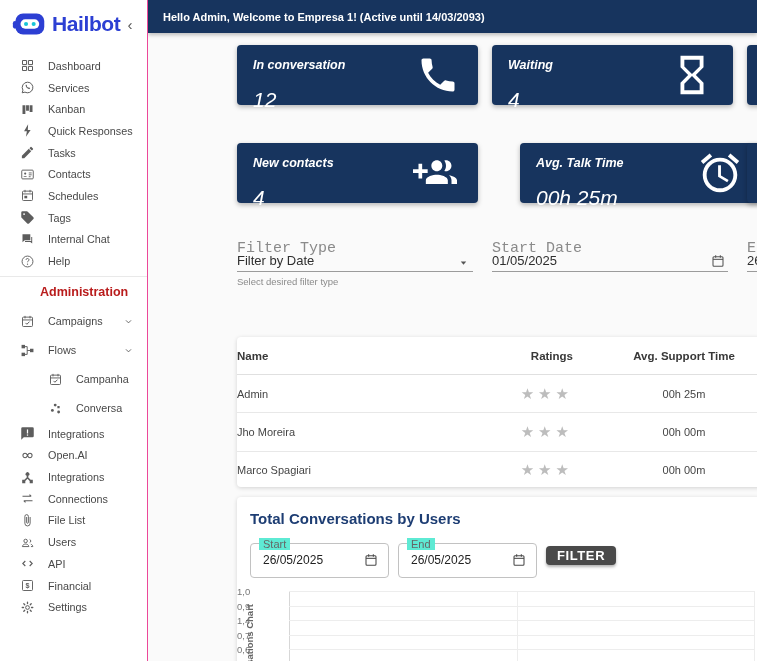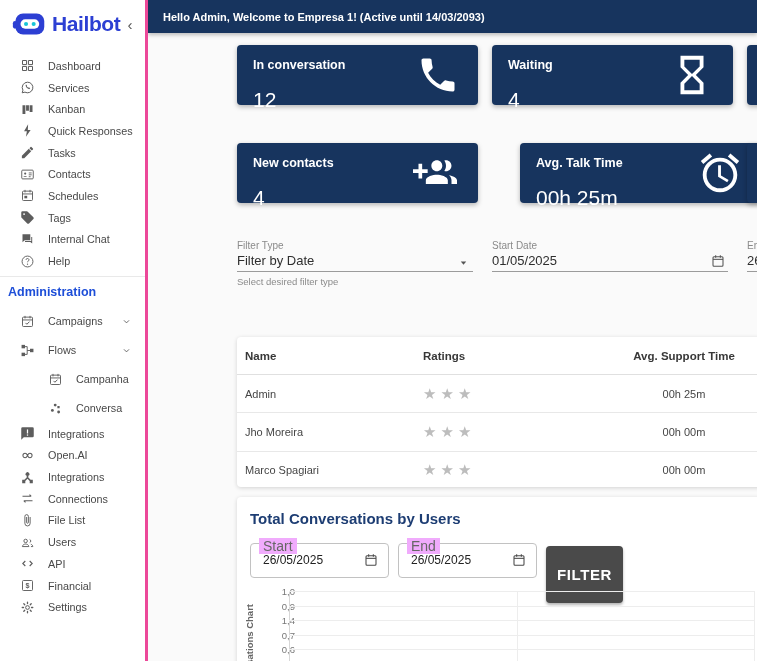--- a/index.html
+++ b/index.html
@@ -1,88 +1,88 @@
 <!DOCTYPE html>
 <html><head>
 <meta charset="utf-8">
 <style>
   html,body{margin:0;padding:0;background:#e8e8e8;}
   .app{position:relative;width:757px;height:661px;overflow:hidden;background:#fafafa;
        font-family:"Liberation Sans",sans-serif;-webkit-font-smoothing:antialiased;}
   
   .sidebar{position:absolute;left:0;top:0;width:148px;height:661px;background:#fff;
-           border-right:3px solid #ec4899;z-index:6;box-sizing:border-box;}
+           border-right:1px solid #ec4899;z-index:6;box-sizing:border-box;}
   .logo-row{height:48px;display:flex;align-items:center;padding-left:12px;}
   .brand{color:#2c3fd3;font-weight:bold;font-size:21px;letter-spacing:-0.4px;margin-left:6px;}
   .collapse{color:#555;font-size:15px;margin-left:7px;cursor:pointer;line-height:1;}
   .menu{display:block;}
   #menu-main{margin-top:7px;}
   .mi{display:flex;align-items:center;height:21.7px;padding-left:20px;color:#555;cursor:pointer;}
   .mi .ic{width:15px;height:15px;flex:none;color:#5d5d5d;}
   .mi .ml{font-size:10.8px;margin-left:13px;color:#484848;white-space:nowrap;}
   .mi.lg{height:29px;}
   .mi.ind{padding-left:48px;}
   .mi .chev{width:11px;height:11px;margin-left:auto;margin-right:13px;color:#555;flex:none;}
   .divider{border-top:1px solid #e9e9e9;margin:4px 0 0 0;}
-  .section-label{font-size:12.5px;font-weight:bold;color:#1d4ed8;padding:8px 0 8px 8px;}
+  .section-label{font-size:12.5px;font-weight:bold;color:#b91c1c;padding:8px 0 8px 8px;margin-left:32px;}
   .version-row{position:absolute;bottom:0;left:0;right:0;background:#fff;}
   .version-row .line{border-top:1px solid #e9e9e9;}
   .version{display:block;text-align:right;font-size:10.5px;font-weight:bold;color:#333;
            padding:6px 10px 9px 0;}
   
   .topbar{position:absolute;left:148px;top:0;width:609px;height:33px;background:#17345e;color:#fff;
           display:flex;align-items:center;padding-left:15px;font-size:11px;box-sizing:border-box;
           box-shadow:0 2px 4px rgba(0,0,0,.25);z-index:4;white-space:pre;}
   .topbar b{font-weight:bold;}
   
   .stat-card{position:absolute;width:241px;height:60px;background:#17345e;border-radius:4px;
-             box-shadow:0 2px 5px rgba(0,0,0,.28);color:#fff;}
+             box-shadow:0 2px 5px rgba(0,0,0,.28);color:#fff;font-style:italic;}
   .sc-title{position:absolute;left:16px;top:13px;font-size:12.5px;font-weight:600;}
   .sc-value{position:absolute;left:16px;top:43px;font-size:21px;font-weight:400;}
   .sc-icon{position:absolute;right:18px;top:50%;transform:translateY(-50%);color:#fff;}
   .ic-phone{width:44px;height:44px;}
   .ic-hour{width:46px;height:52px;}
   .ic-padd{width:50px;height:44px;}
   .ic-alarm{width:46px;height:46px;}
   
   .fgroup{position:absolute;width:236px;height:46px;}
-  .fg-label{position:absolute;left:0;top:0;font-size:10px;color:#8a8a8a;}
+  .fg-label{position:absolute;left:0;top:0;font-size:15px;color:#8a8a8a;font-family:Liberation Mono, monospace;}
   .fg-value{position:absolute;left:0;top:13px;font-size:13px;color:#2e2e2e;font-weight:500;}
   .fg-line{position:absolute;left:0;right:0;top:31px;border-top:1px solid #9b9b9b;}
   .fg-helper{position:absolute;left:0;top:36px;font-size:9.5px;color:#8a8a8a;}
   .fg-caret{position:absolute;right:3px;top:16px;width:13px;height:13px;color:#555;}
   .fg-cal{position:absolute;right:2px;top:13px;width:16px;height:16px;color:#555;cursor:pointer;}
   
   .card{position:absolute;background:#fff;border-radius:4px;box-shadow:0 1px 4px rgba(0,0,0,.16);}
   
   #table-card{left:237px;top:337px;width:820px;height:150px;overflow:hidden;}
   .thead{display:flex;height:37px;align-items:center;border-bottom:1px solid #e0e0e0;
          font-size:11.5px;font-weight:bold;color:#383838;}
   .trow{display:flex;height:37.3px;align-items:center;border-bottom:1px solid #e8e8e8;
         font-size:11px;color:#454545;}
   .trow:last-child{border-bottom:none;}
-  .c-name{width:186px;padding-left:8px;box-sizing:border-box;}
-  .c-rate{width:150px;text-align:left;}
+  .c-name{width:186px;padding-left:0;box-sizing:border-box;}
+  .c-rate{width:150px;text-align:right;}
   .c-time{width:222px;text-align:center;}
   .stars{color:#bdbdbd;font-size:15px;letter-spacing:4px;font-family:"DejaVu Sans",sans-serif;}
   
   #conv-card{left:237px;top:497px;width:820px;height:420px;}
   .conv-title{position:absolute;left:13px;top:13px;font-size:15px;font-weight:bold;color:#1d3d73;}
   .dfield{position:absolute;width:137px;height:33px;border:1px solid #c2c2c2;border-radius:4px;background:#fff;}
-  .flabel{position:absolute;top:-6px;left:8px;font-size:14px;color:#666;background:#f0abfc;padding:0 4px;}
+  .flabel{position:absolute;top:-6px;left:8px;font-size:11px;color:#666;background:#5eead4;padding:0 4px;}
   .fvalue{position:absolute;left:12px;top:9px;font-size:12px;color:#222;}
   .dfield .cal{position:absolute;right:9px;top:8px;width:16px;height:16px;color:#4a4a4a;cursor:pointer;}
   #f-start{left:13px;top:46px;}
   #f-end{left:161px;top:46px;}
-  .filter-btn{position:absolute;left:309px;top:49px;background:#4a4a4a;color:#fff;font-size:15px;
-              font-weight:bold;letter-spacing:.6px;border:none;border-radius:4px;padding:20px 11px;
+  .filter-btn{position:absolute;left:309px;top:49px;background:#4a4a4a;color:#fff;font-size:13px;
+              font-weight:bold;letter-spacing:.6px;border:none;border-radius:4px;padding:2px 11px;
               box-shadow:0 2px 3px rgba(0,0,0,.3);cursor:pointer;font-family:"Liberation Sans",sans-serif;}
   
   .chart{position:absolute;left:0;top:90px;width:820px;height:330px;}
-  .ytick{position:absolute;left:12px;width:46px;text-align:right;font-size:9.5px;color:#777;
+  .ytick{position:absolute;left:0;width:46px;text-align:left;font-size:9.5px;color:#777;
          transform:translateY(-50%);}
   .hgrid{position:absolute;left:52px;width:466px;border-top:1px solid #ededed;height:0;}
   .vaxis{position:absolute;left:52px;top:4px;height:320px;border-left:1px solid #d7d7d7;}
   .vgrid{position:absolute;top:4px;height:320px;border-left:1px solid #ededed;}
   .ylab{position:absolute;left:7px;top:17px;writing-mode:vertical-rl;transform:rotate(180deg);
         font-size:9.5px;font-weight:bold;color:#666;}
 </style>
 </head>
 <body>
 

